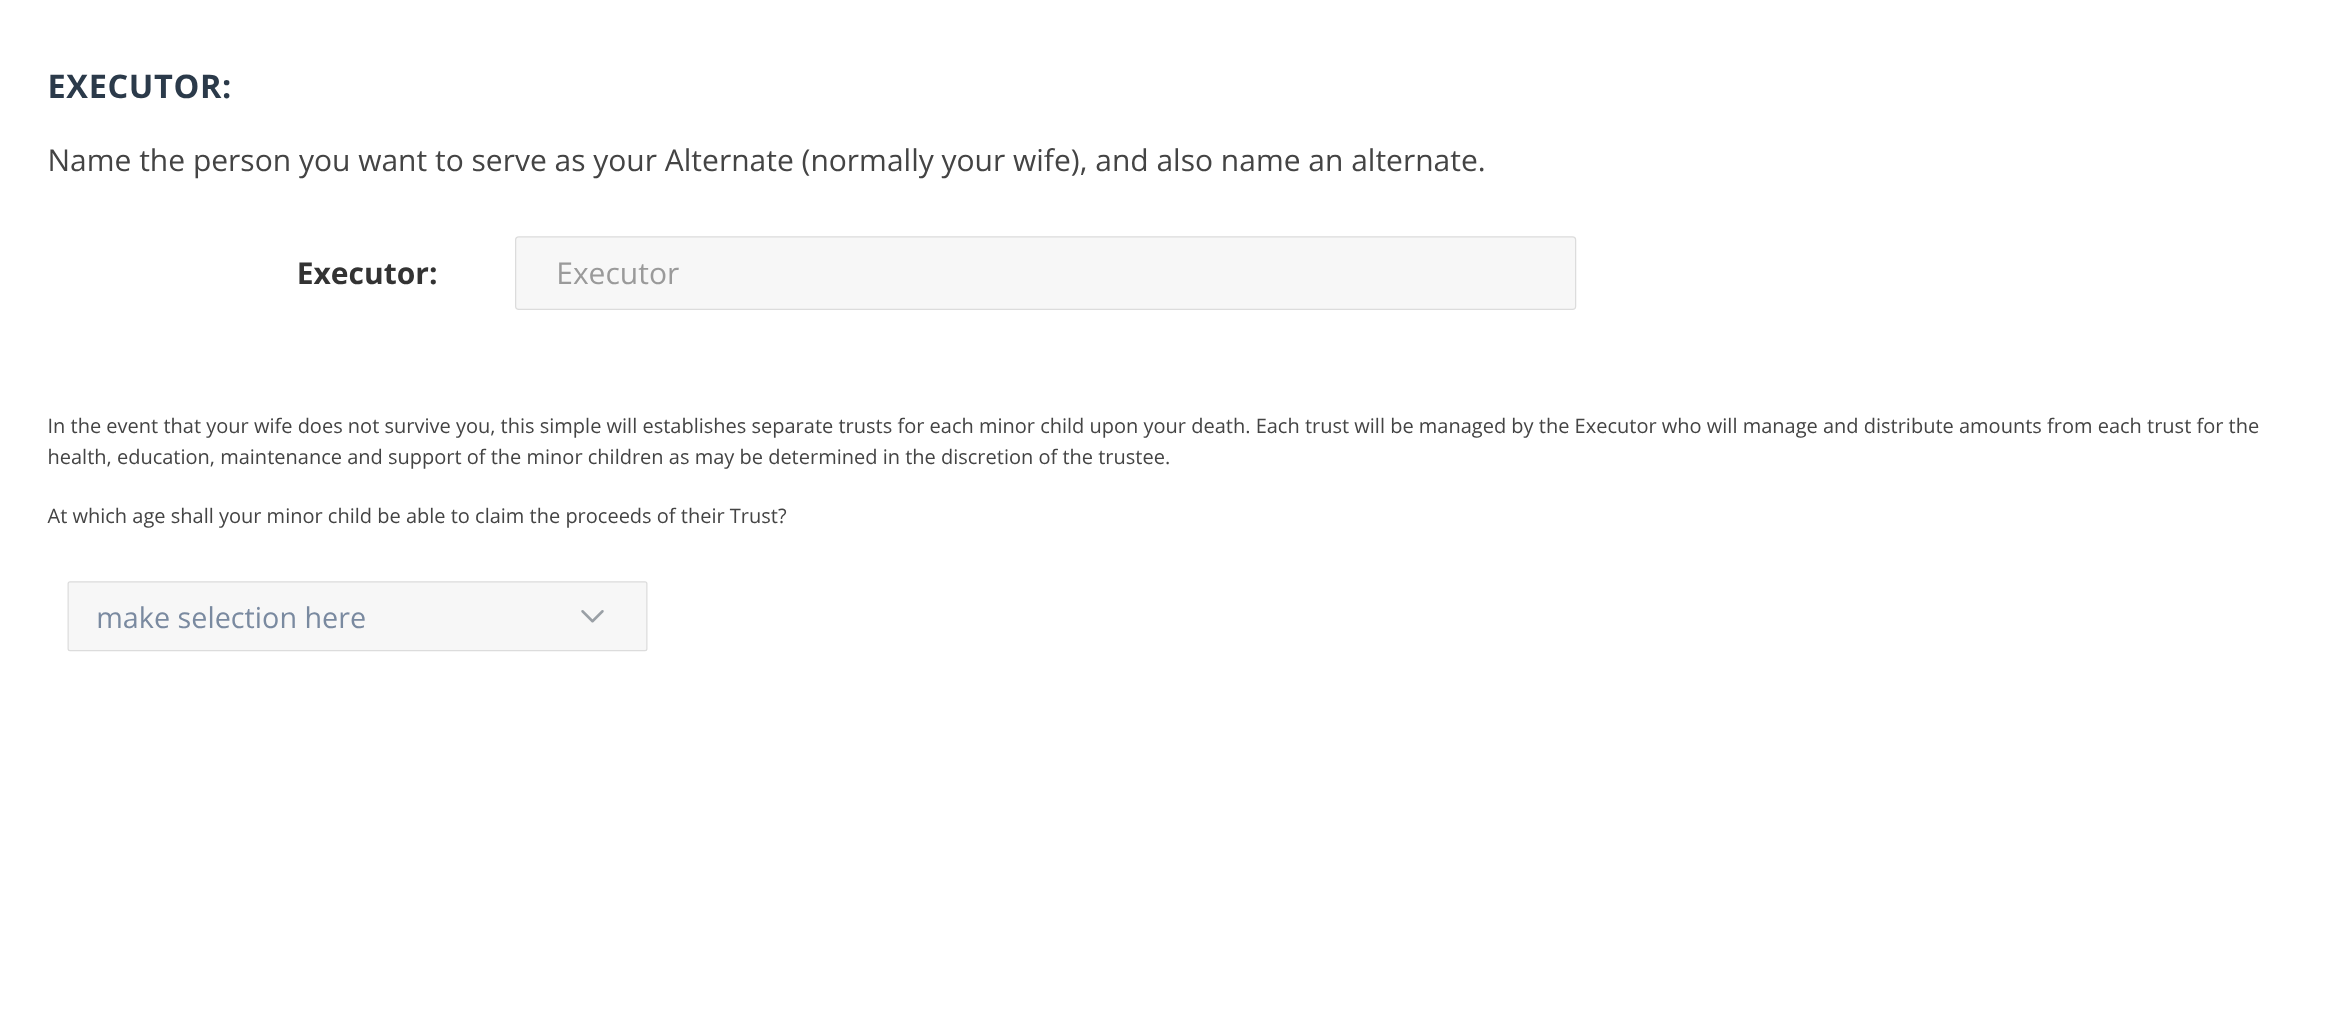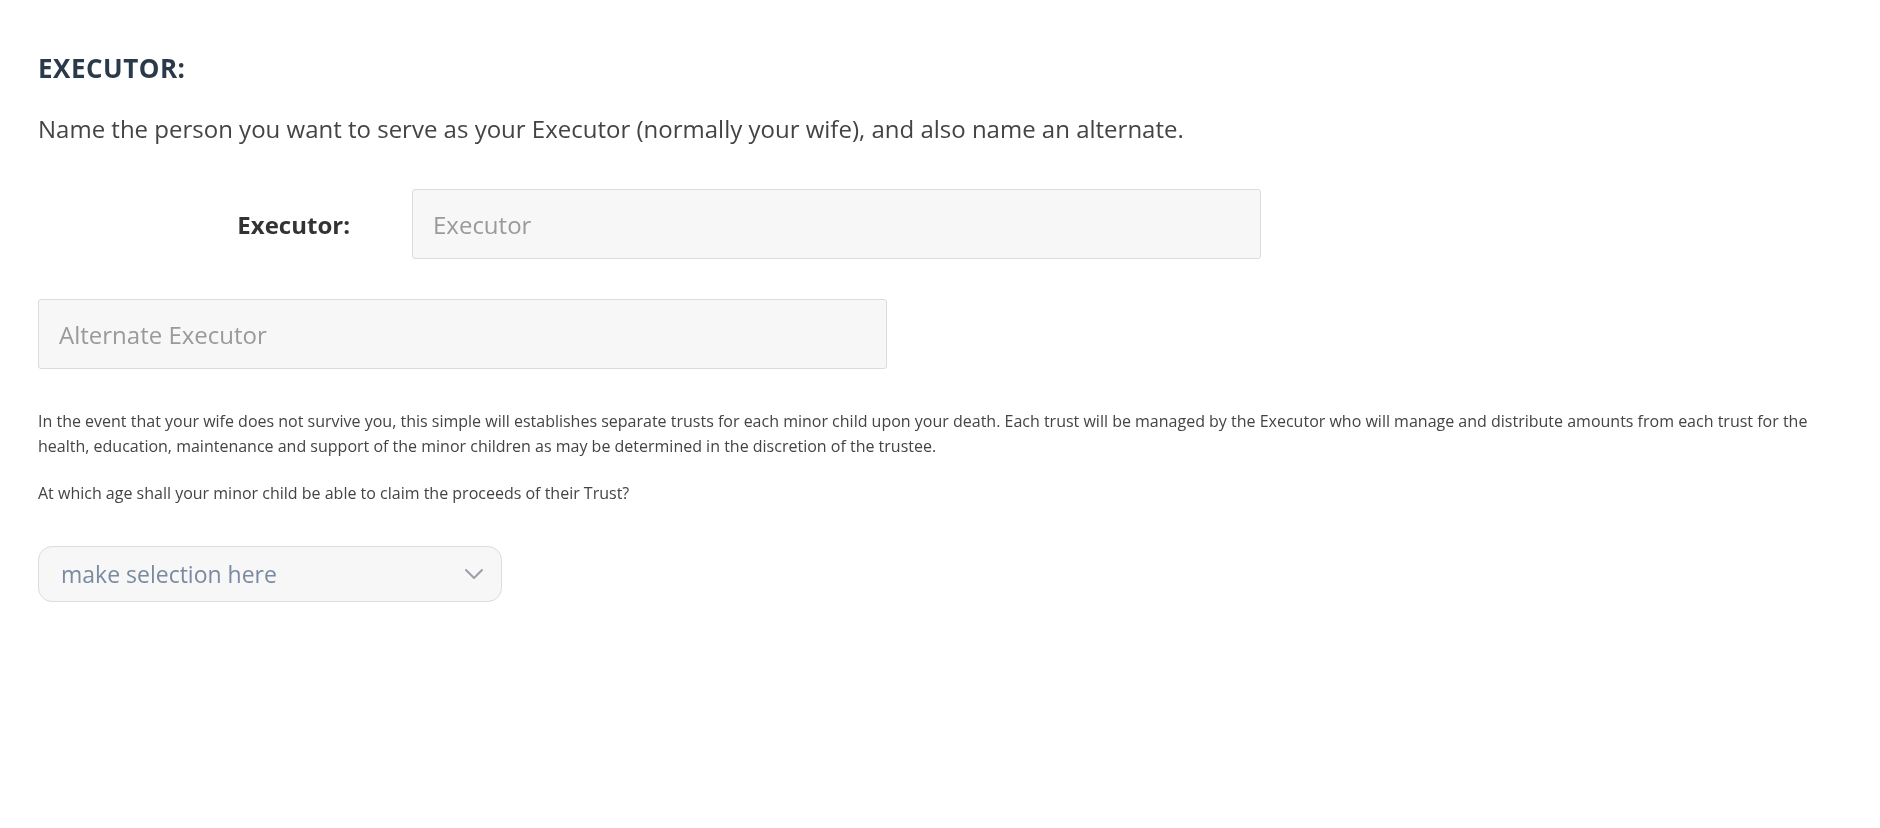--- a/index.html
+++ b/index.html
@@ -35,25 +35,25 @@
     .form-label {
       width: 374px;
       text-align: right;
       font-size: 24px;
       font-weight: 700;
       color: #333;
       padding-right: 62px;
     }
     .text-input {
       width: 849px;
-      height: 70px;
+      height: 59px;
       background: #f7f7f7;
       border: 1px solid #dcdcdc;
       border-radius: 3px;
-      padding: 0 20px;
+      padding: 0 32px;
       font-size: 24px;
       color: #333;
       font-family: inherit;
       outline: none;
     }
     .text-input::placeholder {
       color: #9a9a9a;
     }
     .paragraph {
       font-size: 16px;
@@ -65,29 +65,30 @@
     .select-wrapper {
       position: relative;
       width: 464px;
       height: 56px;
     }
     .select-input {
       width: 100%;
       height: 100%;
       background: #f7f7f7;
       border: 1px solid #dcdcdc;
-      border-radius: 14px;
+      border-radius: 2px;
       padding: 0 50px 0 22px;
       font-size: 23px;
       color: #7a8aa0;
       font-family: inherit;
       appearance: none;
       -webkit-appearance: none;
       outline: none;
       cursor: pointer;
+      margin-left: 16px;
     }
     .chevron {
       position: absolute;
       right: 18px;
       top: 50%;
       transform: translateY(-50%);
       pointer-events: none;
     }
     .chevron svg {
       display: block;
@@ -95,29 +96,28 @@
     .form-row.select-row {
       margin-top: 40px;
       margin-bottom: 0;
     }
   </style>
 </head>
 <body>
 
 <h2 class="section-heading">EXECUTOR:</h2>
 
-<p class="description">Name the person you want to serve as your Executor (normally your wife), and also name an alternate.</p>
+<p class="description">Name the person you want to serve as your Alternate (normally your wife), and also name an alternate.</p>
 
 <div class="form-row">
   <label class="form-label">Executor:</label>
   <input type="text" class="text-input" placeholder="Executor" style="">
 </div>
 
 <div class="form-row">
-  <input type="text" class="text-input" placeholder="Alternate Executor" style="">
 </div>
 
 <p class="paragraph">In the event that your wife does not survive you, this simple will establishes separate trusts for each minor child upon your death. Each trust will be managed by the Executor who will manage and distribute amounts from each trust for the health, education, maintenance and support of the minor children as may be determined in the discretion of the trustee.</p>
 
 <p class="paragraph">At which age shall your minor child be able to claim the proceeds of their Trust?</p>
 
 <div class="form-row select-row">
   <div class="select-wrapper">
     <select class="select-input">
       <option>make selection here</option>

